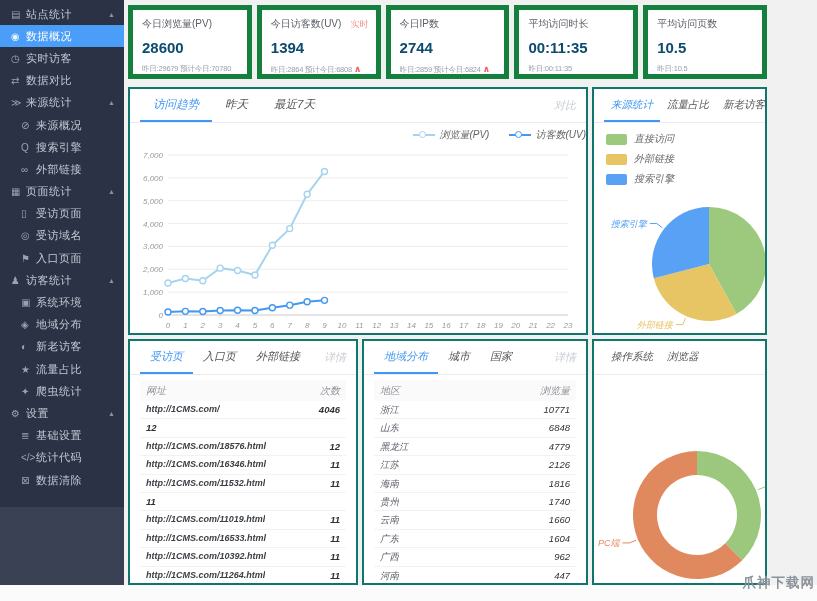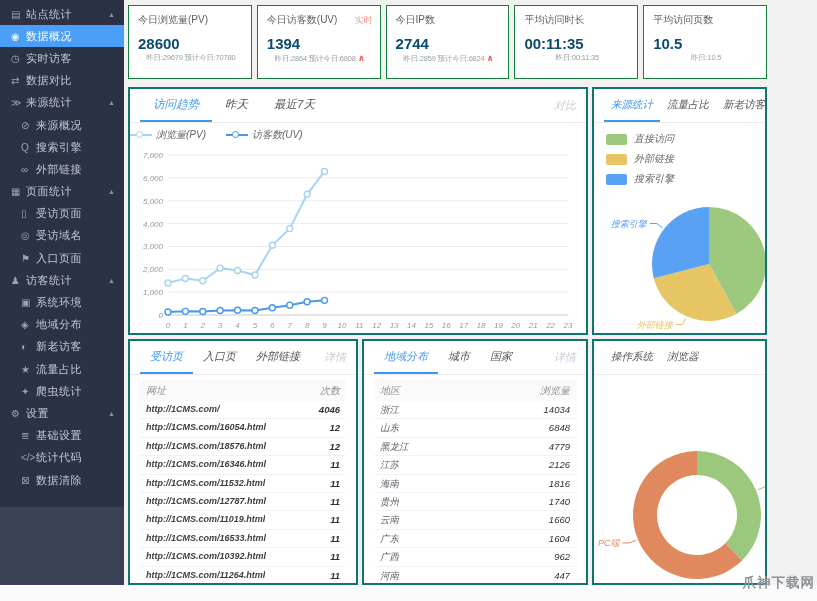--- a/index.html
+++ b/index.html
@@ -14,41 +14,41 @@
   .side-item.active{background:#4a9ef7;color:#fff;}
   .si-icon{width:15px;font-size:10px;color:#9aa2b1;text-align:left;flex:none;}
   .side-item.active .si-icon{color:#eaf3ff;}
   .si-label{white-space:nowrap;letter-spacing:.5px;}
   .si-arrow{position:absolute;right:9px;font-size:7px;color:#8a90a0;}
   .side-lower{position:absolute;left:0;top:507px;width:124px;height:78px;background:#3a4154;}
   .bottom-strip{position:absolute;left:0;top:585px;width:817px;height:16px;background:#fbfbfb;}
   .watermark{position:absolute;right:2px;top:574px;font-size:13.5px;font-weight:bold;color:#8d939b;letter-spacing:1px;}
   
   .cards-row{position:absolute;left:128px;top:5px;width:639px;display:flex;gap:5px;}
-  .card{flex:1;background:#fff;border:1px solid #15803d;box-sizing:border-box;height:74px;padding:7px 7px 0 9px;position:relative;overflow:hidden;}
+  .card{flex:1;background:#fff;border:5px solid #15803d;box-sizing:border-box;height:74px;padding:7px 7px 0 9px;position:relative;overflow:hidden;}
   .c-title{font-size:10px;color:#5a5e66;white-space:nowrap;}
   .c-tag{position:absolute;right:7px;top:8px;font-size:9px;color:#f3938e;}
   .c-value{font-size:15px;font-weight:bold;color:#0c4a6e;margin-top:8px;}
-  .c-sub{font-size:7.5px;color:#9aa0a6;margin-top:1px;white-space:nowrap;letter-spacing:-.2px;text-align:center;}
+  .c-sub{font-size:7.5px;color:#9aa0a6;margin-top:8px;white-space:nowrap;letter-spacing:-.2px;}
   .c-up{color:#ee5f5f;font-weight:bold;font-size:9px;margin-left:2px;}
   
   .panel{position:absolute;background:#fff;border:2px solid #0f766e;box-sizing:border-box;overflow:hidden;font-style:italic;}
   .panel.trend{left:128px;top:87px;width:460px;height:248px;}
   .panel.source{left:592px;top:87px;width:175px;height:248px;}
   .panel.pages{left:128px;top:339px;width:230px;height:246px;}
   .panel.region{left:362px;top:339px;width:226px;height:246px;}
   .panel.device{left:592px;top:339px;width:175px;height:246px;}
   .tabbar{display:flex;align-items:stretch;height:33px;border-bottom:1px solid #ebebeb;padding:0 10px;}
   .tab{padding:0 13px;line-height:31px;font-size:11.5px;color:#555;cursor:pointer;box-sizing:border-box;white-space:nowrap;}
   .tab.active{color:#3e97f2;border-bottom:2px solid #3e97f2;}
   .source .tab,.device .tab{padding:0 7px;font-size:10.5px;}
   .pages .tab,.region .tab{padding:0 10px;font-size:11px;}
   .tab-right{margin-left:auto;line-height:33px;color:#c9ced4;font-size:11px;cursor:pointer;}
   
-  .legend-row{height:24px;display:flex;justify-content:flex-start;align-items:center;gap:20px;}
+  .legend-row{height:24px;display:flex;justify-content:flex-end;align-items:center;gap:20px;}
   .lg-item{display:flex;align-items:center;gap:4px;font-size:10px;color:#666;cursor:pointer;}
   .lmk{position:relative;width:22px;height:8px;flex:none;}
   .lmk .ln{position:absolute;left:0;top:3px;width:22px;height:2px;}
   .lmk .cr{position:absolute;left:6px;top:0;width:5px;height:5px;border-radius:50%;background:#fff;border:1.6px solid;}
   .ax{font-size:8px;fill:#999;}
   .plabel{font-size:9px;}
   
   .src-legend{position:absolute;left:12px;top:43px;}
   .src-lg{display:flex;align-items:center;gap:7px;margin-bottom:6px;font-size:10px;color:#666;cursor:pointer;}
   .src-lg .sw{width:21px;height:11px;border-radius:2px;flex:none;}
@@ -332,37 +332,35 @@
     <div class="tbl" id="pages-table">
         <div class="thead">
           <span>网址</span>
           <span>次数</span>
         </div>
         <div class="trow">
           <span class="k">http://1CMS.com/</span>
           <span class="v">4046</span>
         </div>
         <div class="trow">
-          <span class="k">http://1CMS.com/16054.html</span>
           <span class="v">12</span>
         </div>
         <div class="trow">
           <span class="k">http://1CMS.com/18576.html</span>
           <span class="v">12</span>
         </div>
         <div class="trow">
           <span class="k">http://1CMS.com/16346.html</span>
           <span class="v">11</span>
         </div>
         <div class="trow">
           <span class="k">http://1CMS.com/11532.html</span>
           <span class="v">11</span>
         </div>
         <div class="trow">
-          <span class="k">http://1CMS.com/12787.html</span>
           <span class="v">11</span>
         </div>
         <div class="trow">
           <span class="k">http://1CMS.com/11019.html</span>
           <span class="v">11</span>
         </div>
         <div class="trow">
           <span class="k">http://1CMS.com/16533.html</span>
           <span class="v">11</span>
         </div>
@@ -386,21 +384,21 @@
         </div>
       <span class="tab-right">详情</span>
     </div>
     <div class="tbl" id="region-table">
         <div class="thead">
           <span>地区</span>
           <span>浏览量</span>
         </div>
         <div class="trow">
           <span class="k">浙江</span>
-          <span class="v">14034</span>
+          <span class="v">10771</span>
         </div>
         <div class="trow">
           <span class="k">山东</span>
           <span class="v">6848</span>
         </div>
         <div class="trow">
           <span class="k">黑龙江</span>
           <span class="v">4779</span>
         </div>
         <div class="trow">

